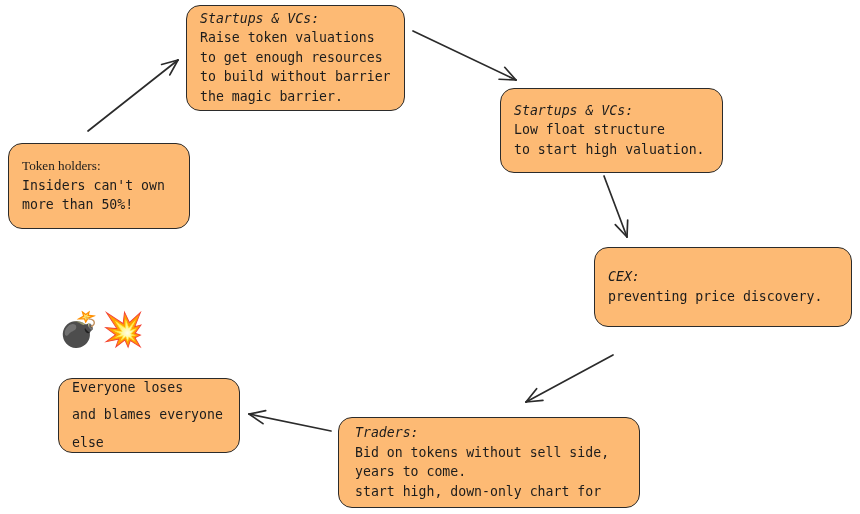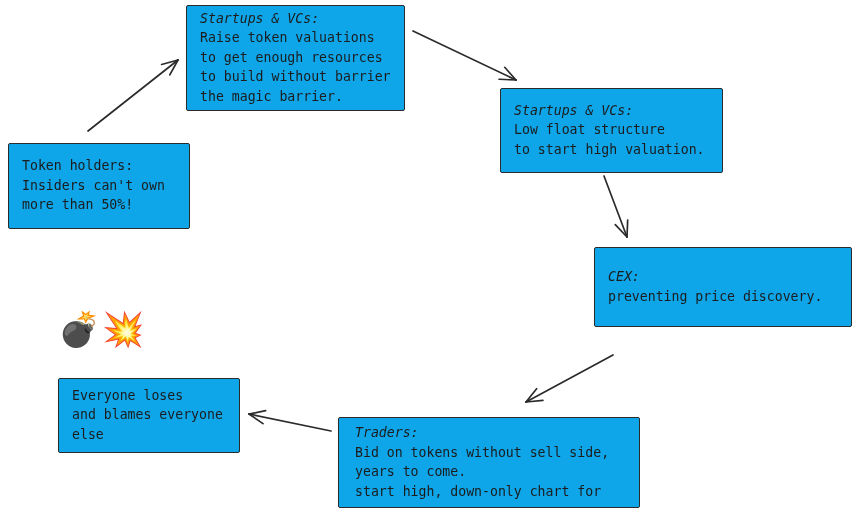--- a/index.html
+++ b/index.html
@@ -20,23 +20,23 @@
     position: absolute;
     left: 0;
     top: 0;
     width: 860px;
     height: 514px;
     pointer-events: none;
   }
   .node {
     position: absolute;
     box-sizing: border-box;
-    background: #0ea5e9;
+    background: #fdba74;
     border: 1.6px solid #2b2b2b;
-    border-radius: 2px;
+    border-radius: 14px;
     display: flex;
     flex-direction: column;
     justify-content: center;
     padding: 6px 13px 7px 13px;
     z-index: 2;
   }
   .node .line {
     font-size: 13.2px;
     line-height: 19.5px;
     color: #1c1c1c;
@@ -109,21 +109,21 @@
       </g>
       <g>
         <line x1="331" y1="431" x2="249" y2="414" stroke="#2b2b2b" stroke-width="1.7" stroke-linecap="round"></line>
         <line x1="249" y1="414" x2="265.67590102140434" y2="410.696316430963" stroke="#2b2b2b" stroke-width="1.7" stroke-linecap="round"></line>
         <line x1="249" y1="414" x2="262.988129656675" y2="423.6608606608339" stroke="#2b2b2b" stroke-width="1.7" stroke-linecap="round"></line>
       </g>
     </svg>
 
   <div id="node-layer">
       <div class="node" style="left: 8px; top: 143px; width: 182px; height: 86px;">
-        <div class="line head" style="font-style: normal;">Token holders:</div>
+        <div class="line head" style="font-style: normal; font-family: Liberation Serif, serif;">Token holders:</div>
         <div class="line">Insiders can't own</div>
         <div class="line">more than 50%!</div>
       </div>
       <div class="node" style="left: 186px; top: 5px; width: 219px; height: 106px;">
         <div class="line head">Startups &amp; VCs:</div>
         <div class="line">Raise token valuations</div>
         <div class="line">to get enough resources</div>
         <div class="line">to build without barrier</div>
         <div class="line">the magic barrier.</div>
       </div>
@@ -135,21 +135,21 @@
       <div class="node" style="left: 594px; top: 247px; width: 258px; height: 80px;">
         <div class="line head">CEX:</div>
         <div class="line">preventing price discovery.</div>
       </div>
       <div class="node" style="left: 338px; top: 417px; width: 302px; height: 91px; padding-left: 16px;">
         <div class="line head">Traders:</div>
         <div class="line">Bid on tokens without sell side,</div>
         <div class="line">years to come.</div>
         <div class="line">start high, down-only chart for</div>
       </div>
-      <div class="node" style="left: 58px; top: 378px; width: 182px; height: 75px;">
+      <div class="node" style="left: 58px; top: 378px; width: 182px; height: 75px; gap: 8px;">
         <div class="line head" style="font-style: normal;">Everyone loses</div>
         <div class="line">and blames everyone</div>
         <div class="line">else</div>
       </div>
     </div>
 
   <div class="emoji" style="left: 58px; top: 312px;">💣💥</div>
 
   <div class="logo" style="left: 812px; top: 488px;">
     <div class="mark">

